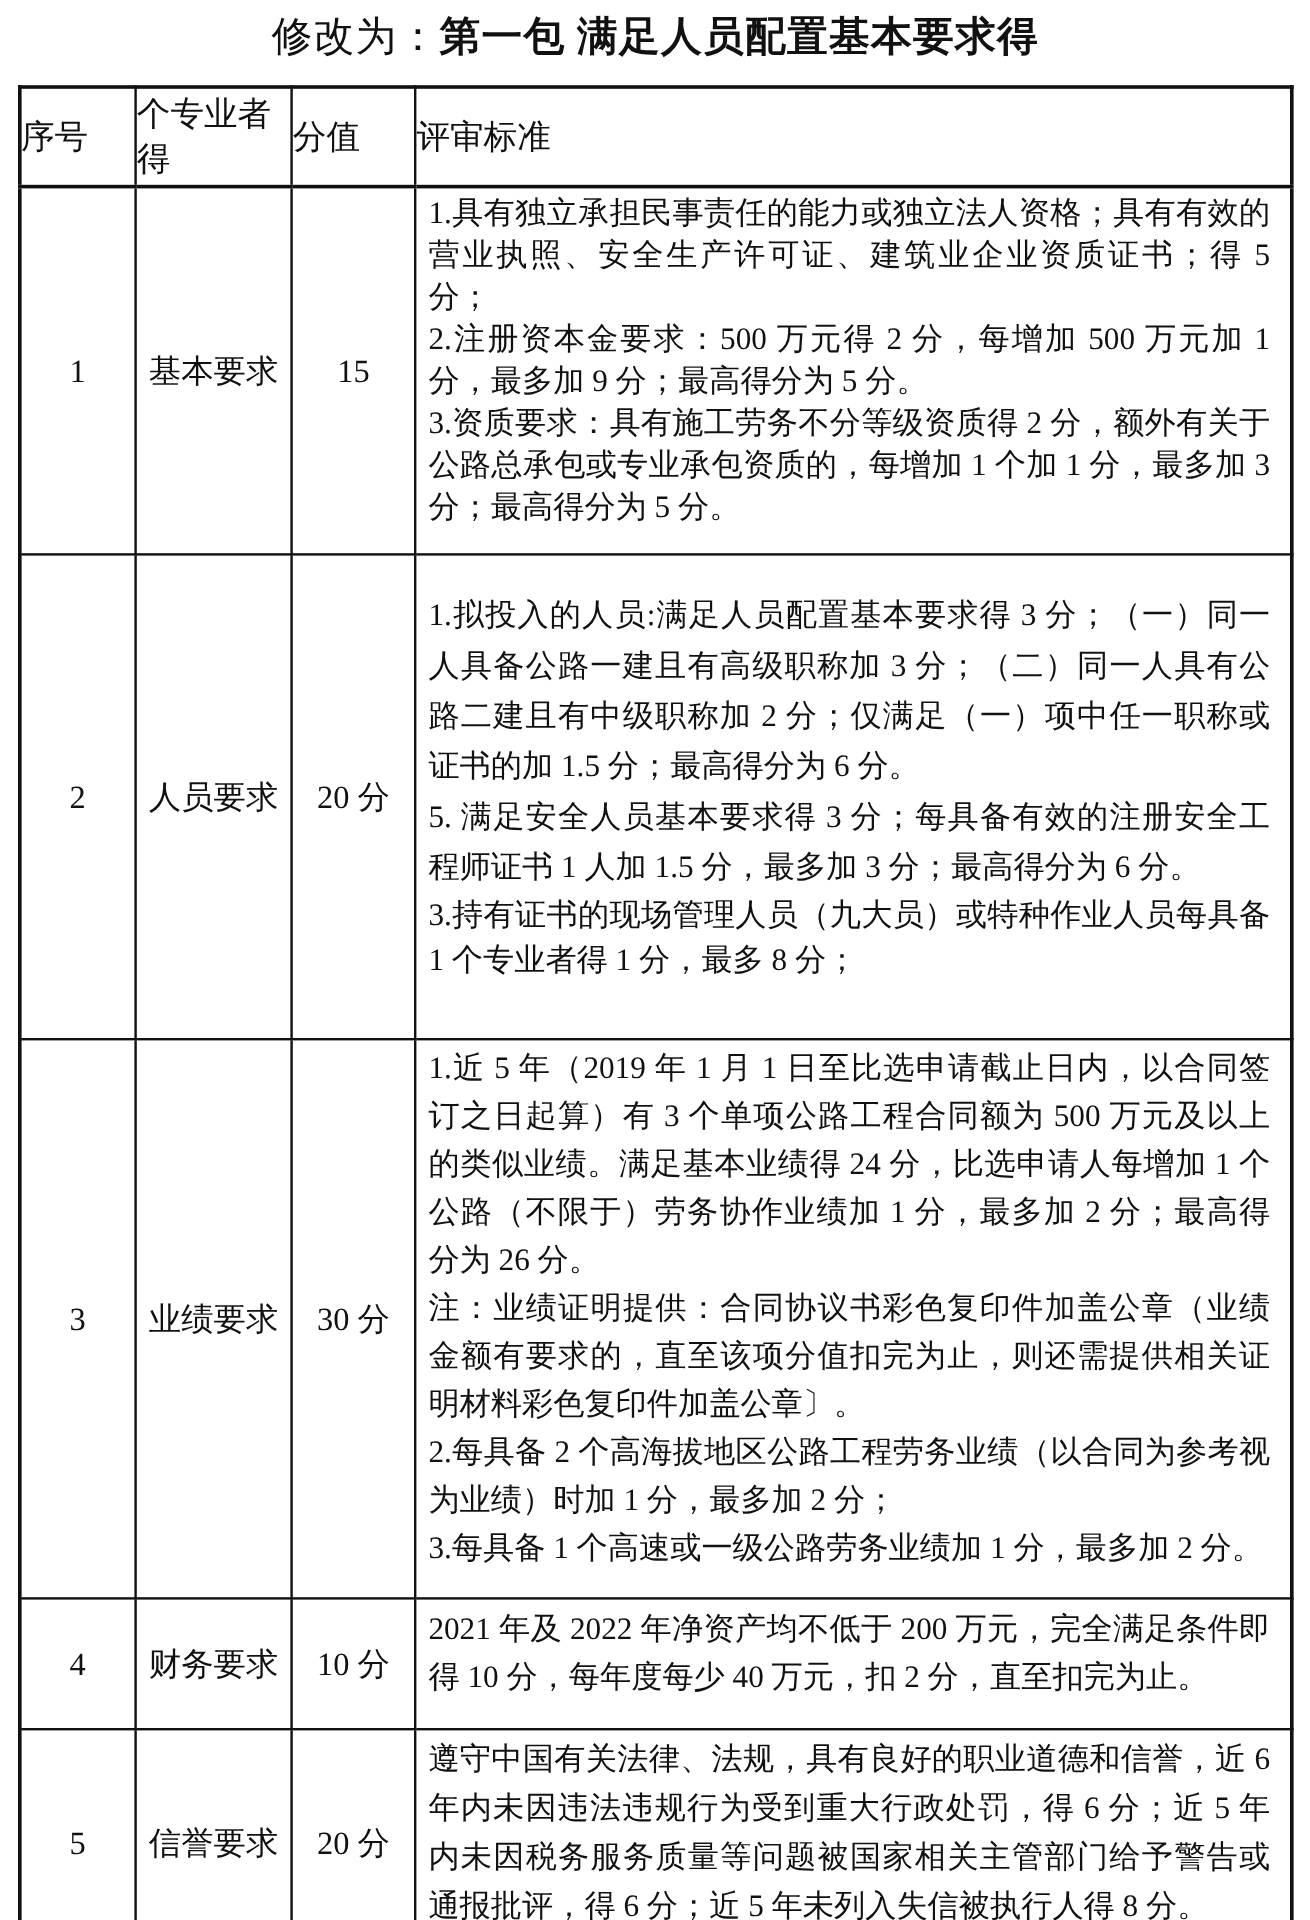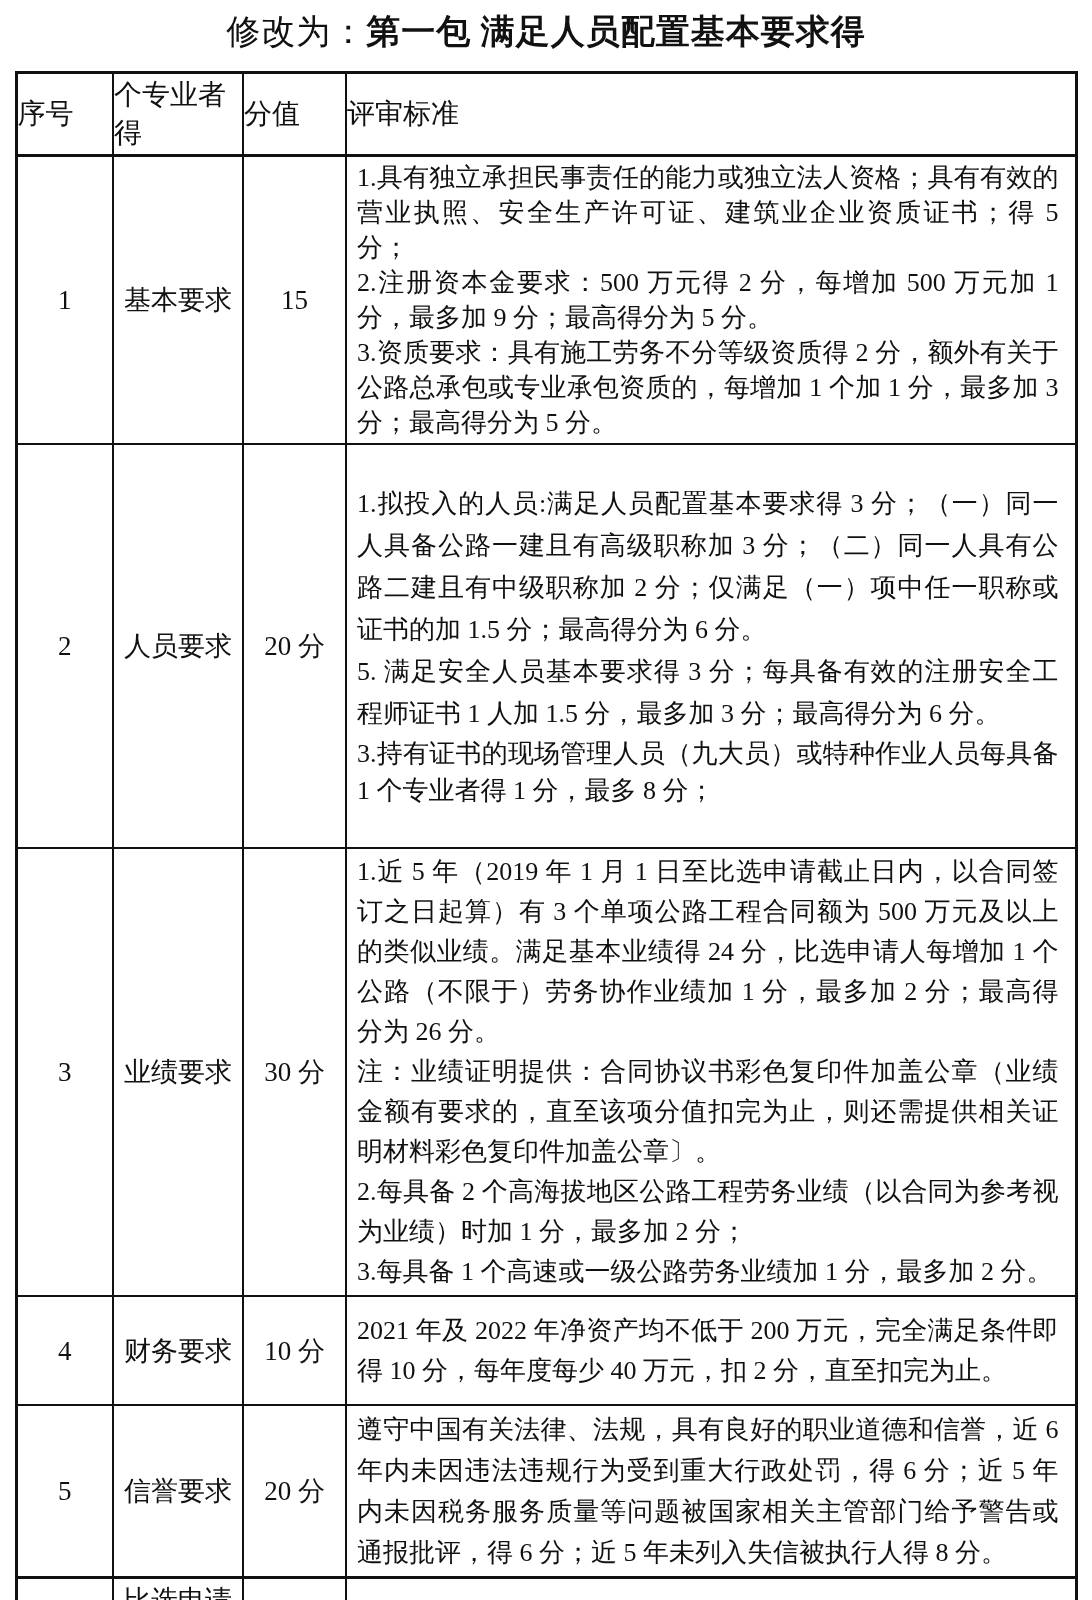--- a/index.html
+++ b/index.html
@@ -67,21 +67,21 @@
   tr.row-6 td { border-top-width: 3px; }
   td.no-cell, td.content-cell, td.score-cell {
     text-align: center;
     vertical-align: middle;
     font-size: 27px;
     line-height: 42px;
     padding: 0 6px;
   }
   td.criteria-cell {
     vertical-align: middle;
-    padding: 3px 16px 3px 10px;
+    padding: 3px 16px 21px 10px;
     font-size: 26px;
   }
   td.criteria-cell p {
     margin: 0;
     text-align: justify;
     line-height: 40px;
   }
   tr.row-1 td.criteria-cell p { line-height: 35px; }
   tr.row-2 td.criteria-cell p.loose { line-height: 42px; }
   tr.row-2 td.criteria-cell p.normal { line-height: 37px; }

